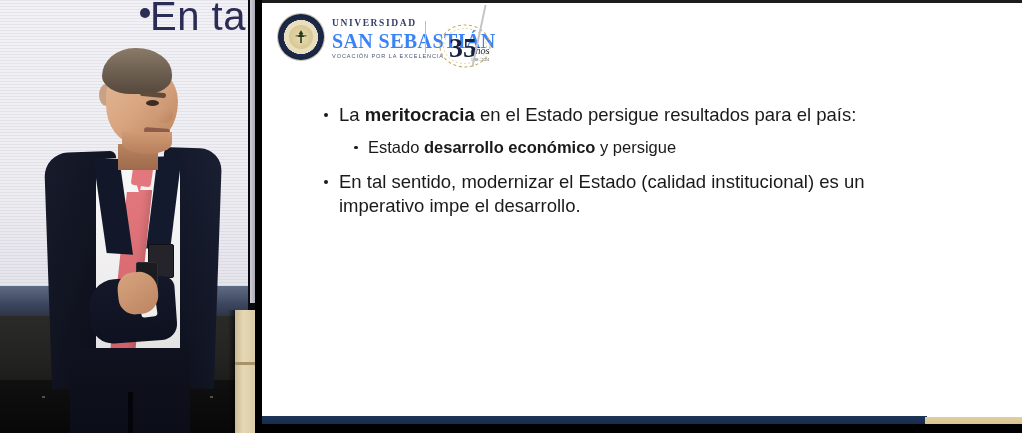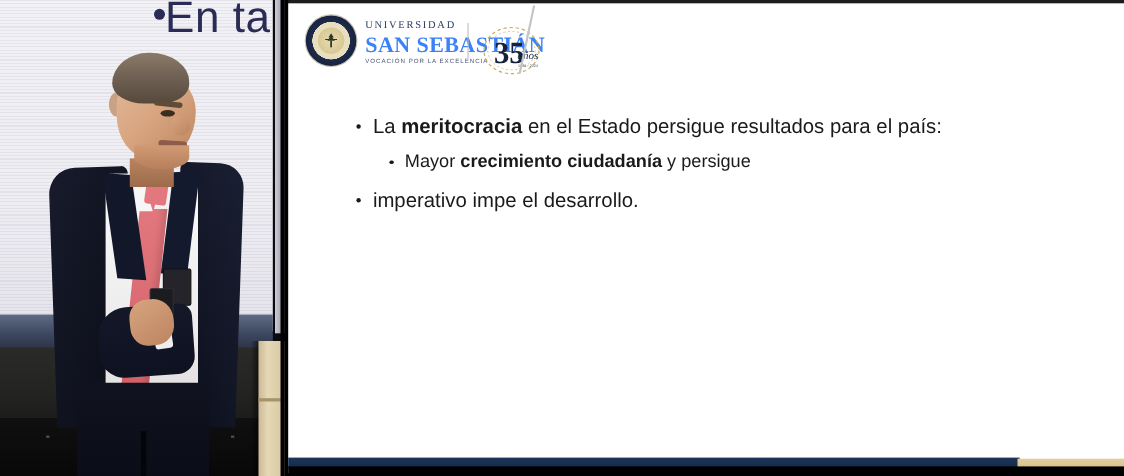--- a/index.html
+++ b/index.html
@@ -326,21 +326,21 @@
     font-size: 4px; color: #e7dcba; letter-spacing: .3px;
     font-family: "Liberation Serif", serif;
   }
 
   .wordmark {
     position: absolute; left: 70px; top: 16px;
     color: #1d2a4a;
     font-family: "Liberation Serif", serif;
     line-height: 1;
   }
-  .wm-1 { font-size: 9.5px; letter-spacing: 1.6px; color:#33406a; }
+  .wm-1 { font-size: 9.5px; letter-spacing: 1.6px; color:#33406a;font-weight:bold; }
   .wm-2 { font-size: 20px; letter-spacing: .4px; margin-top: 2px; color:#3b82f6;font-weight:bold; }
   .wm-3 {
     font-size: 5.6px; letter-spacing: .9px; margin-top: 3px;
     color: #4a5573; font-family: "Liberation Sans", sans-serif;
   }
 
   .wm-divider {
     position: absolute; left: 163px; top: 18px;
     width: 1px; height: 32px; background: #bdbdbd;
   }
@@ -532,28 +532,29 @@
 
       <div class="lvl1" id="b1">
         <span class="bul"></span>
         <span>La </span><b>meritocracia</b><span> en el Estado persigue resultados para el país:</span>
       </div>
 
       <div class="lvl2-wrap" id="b-lvl2-list">
 
         <div class="lvl2">
           <span class="bul"></span>
-          <span>Mayor </span><b>crecimiento ciudadanía</b><span> y persigue</span>
+          <span>Estado </span><b>desarrollo económico</b><span> y persigue</span>
         </div>
 
 
       </div>
 
       <div class="lvl1" id="b2">
         <span class="bul"></span>
+        <span class="txt">En tal sentido, modernizar el Estado (calidad institucional) es un</span>
         <span class="txt">imperativo impe el desarrollo.</span>
       </div>
     </div>
 
     <div id="footer-navy"></div>
     <div id="footer-gold"></div>
   </div>
 
   <div id="slide-bottom-black"></div>
 </div>

